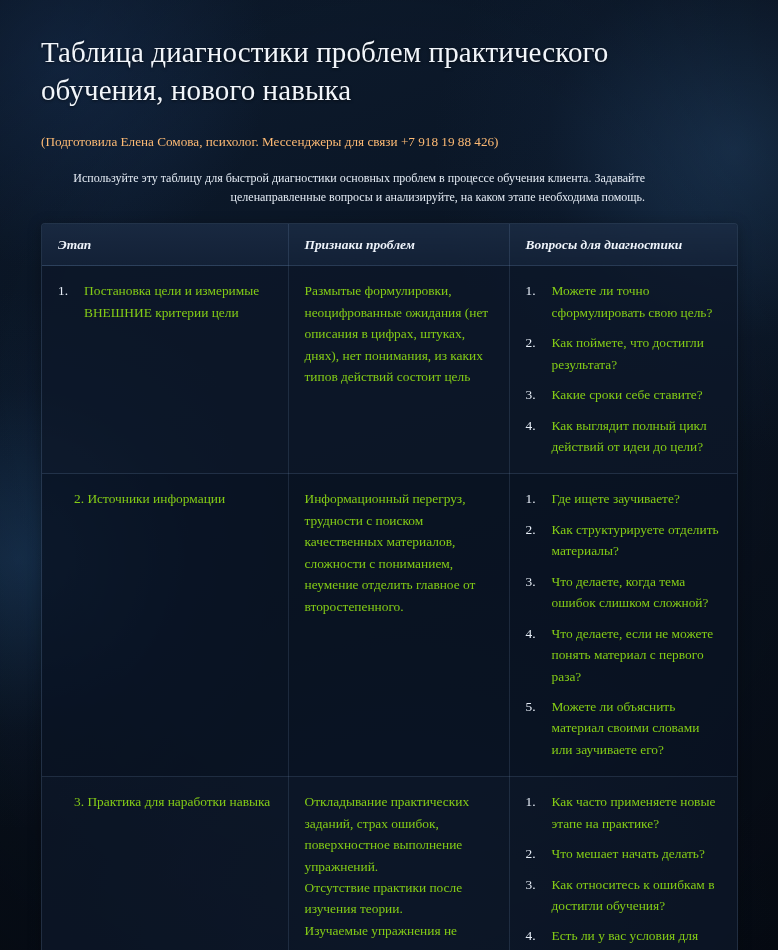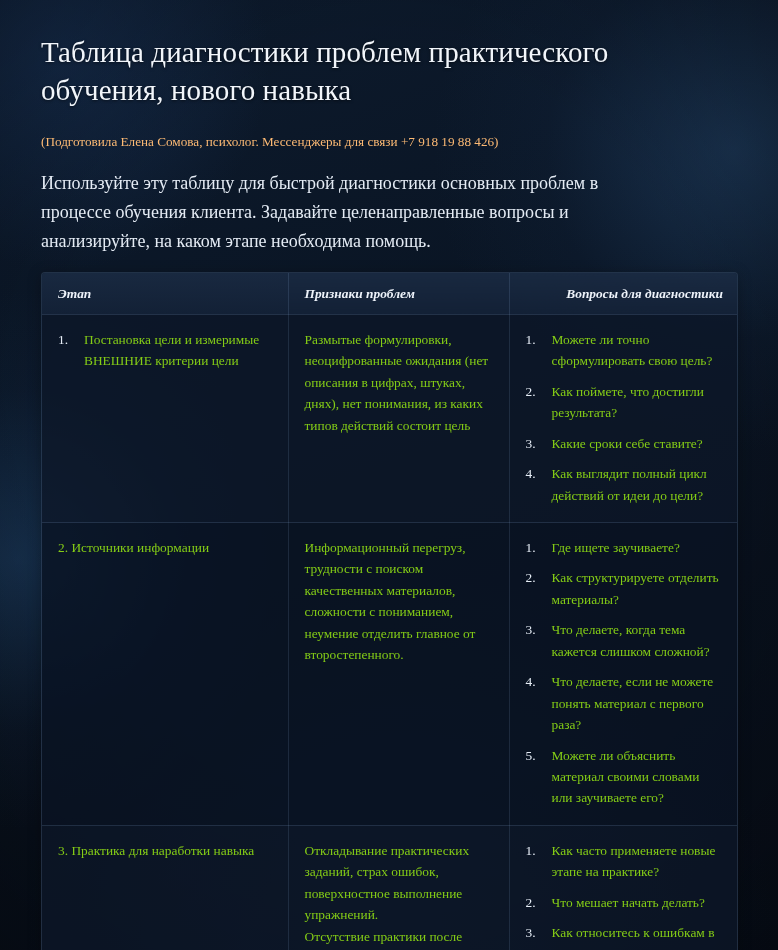--- a/index.html
+++ b/index.html
@@ -58,24 +58,25 @@
 
   .byline {
     margin-top: 23px;
     font-size: 13.2px;
     line-height: 1.45;
     color: #fdba74;
   }
 
   .intro {
     margin-top: 17px;
-    font-size: 18px;
+    font-size: 12px;
     line-height: 1.62;
     color: #e4ebf4;
     max-width: 700px;
+    text-align: right;
   }
 
   
   .diag-table-wrap {
     margin-top: 16px;
     width: 697px;
     border: 1px solid rgba(120,150,190,0.22);
     border-bottom: none;
     border-radius: 4px 4px 0 0;
     overflow: hidden;
@@ -98,21 +99,21 @@
     color: #eef3fa;
     font-size: 13.4px;
     font-weight: 700;
     text-align: left;
     padding: 13px 16px 12px 16px;
     border-right: 1px solid rgba(120,150,190,0.20);
     border-bottom: 1px solid rgba(120,150,190,0.22);
     white-space: nowrap;
     font-style: italic;
   }
-  table.diag thead th:last-child { border-right: none; text-align: right; }
+  table.diag thead th:last-child { border-right: none; }
 
   table.diag tbody td {
     vertical-align: top;
     padding: 14px 16px 16px 16px;
     border-right: 1px solid rgba(120,150,190,0.18);
     border-bottom: 1px solid rgba(120,150,190,0.20);
     font-size: 13.4px;
     line-height: 1.60;
     color: #84cc16;
     background: rgba(13,24,42,0.50);
@@ -137,21 +138,21 @@
   ol.cellnum > li::before {
     content: counter(q) ".";
     position: absolute;
     left: 0;
     top: 0;
     width: 22px;
     color: #e6edf6;
   }
 
   .plain-lines > div { margin-bottom: 0; }
-  .stage-plain { line-height: 1.60; }
+  .stage-plain { line-height: 1.60; margin-left: 16px; }
 </style>
 </head>
 <body>
 
 <div class="bg-base"></div>
 <div class="bg-vignette"></div>
 
 <div class="page">
 
   <h1 class="doc-title">Таблица диагностики проблем практического обучения, нового навыка</h1>
@@ -197,21 +198,21 @@
             <td>
               <div class="stage-plain">2. Источники информации</div>
             </td>
             <td>
               <div>Информационный перегруз, трудности с поиском качественных материалов, сложности с пониманием, неумение отделить главное от второстепенного.</div>
             </td>
             <td>
               <ol class="cellnum">
                 <li>Где ищете заучиваете?</li>
                 <li>Как структурируете отделить материалы?</li>
-                <li>Что делаете, когда тема кажется слишком сложной?</li>
+                <li>Что делаете, когда тема ошибок слишком сложной?</li>
                 <li>Что делаете, если не можете понять материал с первого раза?</li>
                 <li>Можете ли объяснить материал своими словами или заучиваете его?</li>
               </ol>
             </td>
           </tr>
           <tr>
             <td>
               <div class="stage-plain">3. Практика для наработки навыка</div>
             </td>
             <td>

